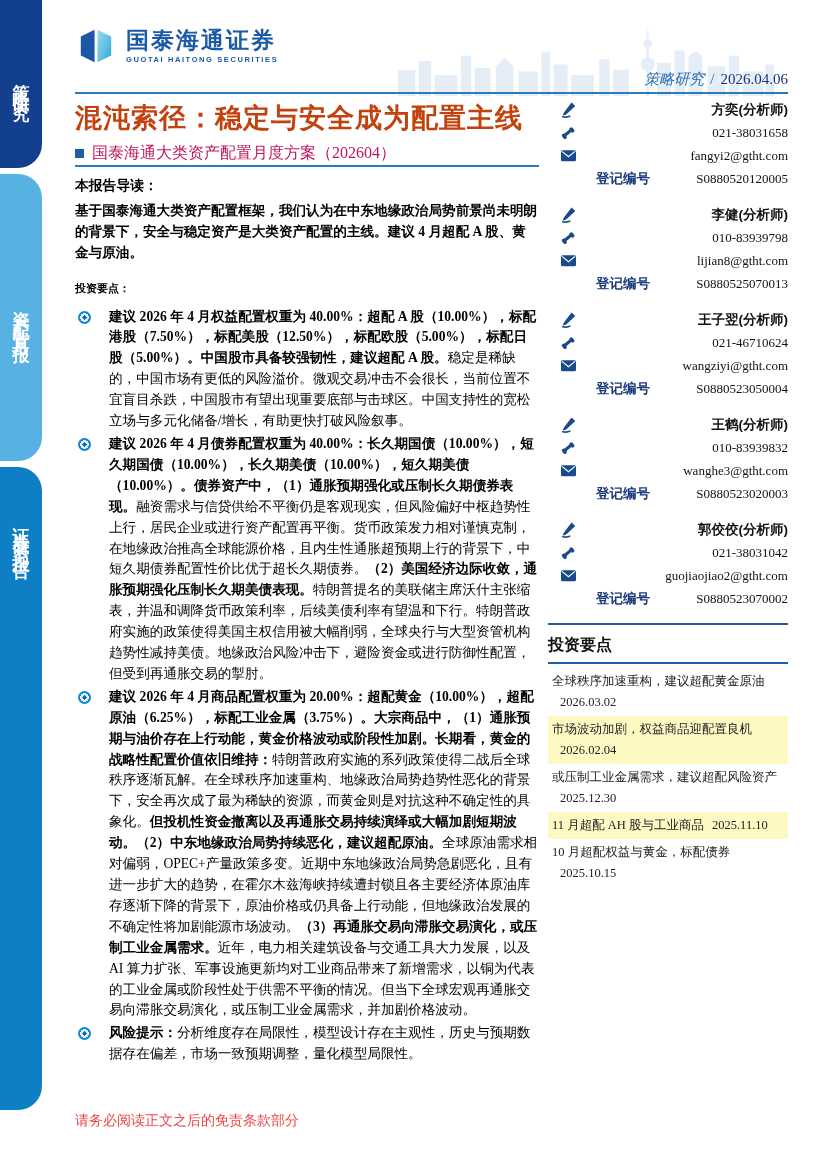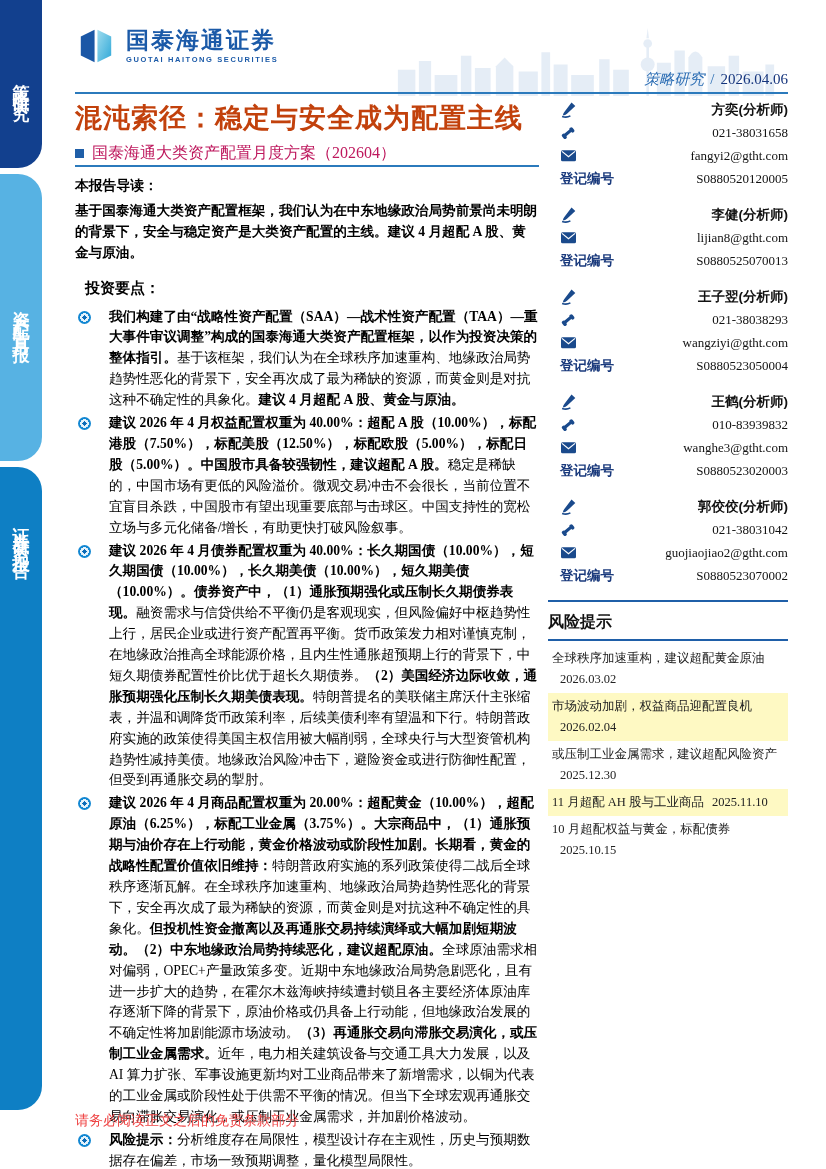--- a/index.html
+++ b/index.html
@@ -30,36 +30,36 @@
   .hr-sub{left:75px;top:165px;width:464px;}
   .title{position:absolute;left:75px;top:100px;width:600px;margin:0;font-size:27px;font-weight:bold;
          color:#c2410c;letter-spacing:1px;}
   .subtitle{position:absolute;left:75px;top:143px;font-size:16px;color:#be185d;display:flex;align-items:center;}
   .sq{width:9px;height:9px;background:#1f5fa8;display:inline-block;margin-right:8px;}
 
   
   .main{position:absolute;left:75px;top:176px;width:464px;font-size:13.6px;line-height:20.9px;color:#000;}
   .lead-label{font-weight:bold;margin:0 0 4px 0;font-size:13.8px;}
   .lead-text{font-weight:bold;margin:0 0 14px 0;}
-  .kp-label{font-weight:bold;margin:0 0 8px 10px;font-size:15px;}
+  .kp-label{font-weight:bold;margin:0 0 8px 0;font-size:11px;}
   ul.kps{list-style:none;margin:0;padding:0;}
   li.kp{position:relative;padding-left:34px;margin:0 0 2px 0;}
   .dot{position:absolute;left:3px;top:4px;width:13px;height:13px;border-radius:50%;
        background:radial-gradient(circle at 50% 50%, #0c6cb8 0 22%, #e4f2fb 23% 46%, #1287d2 47% 100%);}
   .kp-text{margin:0;}
   .kp-text b{font-weight:bold;}
 
   
   .aside{position:absolute;left:548px;top:98px;width:240px;}
   .an{margin-bottom:13px;}
   .row{display:flex;justify-content:space-between;align-items:center;height:23px;padding-left:12px;}
   .ic{width:18px;display:inline-flex;align-items:center;}
   .an-name{font-family:"Liberation Sans","DejaVu Sans",sans-serif;font-weight:bold;font-size:13.5px;color:#111;}
   .an-val{font-size:13px;color:#111;}
-  .reg-label{font-weight:bold;font-size:13.5px;color:#1a3a7c;}
+  .reg-label{font-weight:bold;font-size:13.5px;color:#1a3a7c;margin-left:36px;}
   .asep{height:2px;background:#1f5fa8;margin:6px 0 10px 0;}
   .rel-title{font-family:"Liberation Sans","DejaVu Sans",sans-serif;font-weight:bold;font-size:16px;
              color:#111;margin:0 0 6px 0;}
   .rel-sep{height:2px;background:#1f5fa8;margin:0 0 4px 0;}
   .rel-item{font-size:12.5px;line-height:21px;color:#222;padding:3px 4px;}
   .rel-item.alt{background:#fef9c3;}
   .rel-date{margin-left:8px;white-space:nowrap;}
 
   
   .footer{position:absolute;left:75px;top:1112px;font-size:14px;color:#ef4444;}
@@ -137,24 +137,20 @@
   </div>
   <div class="hr hr-sub"></div>
 
   <div class="main">
     <p class="lead-label">本报告导读：</p>
     <p class="lead-text">基于国泰海通大类资产配置框架，我们认为在中东地缘政治局势前景尚未明朗的背景下，安全与稳定资产是大类资产配置的主线。建议 4 月超配 A 股、黄金与原油。</p>
 
     <p class="kp-label">投资要点：</p>
     <ul class="kps">
 
-      <li class="kp">
-        <span class="dot"></span>
-        <p class="kp-text"><b>我们构建了由“战略性资产配置（SAA）—战术性资产配置（TAA）—重大事件审议调整”构成的国泰海通大类资产配置框架，以作为投资决策的整体指引。</b><span>基于该框架，我们认为在全球秩序加速重构、地缘政治局势趋势性恶化的背景下，安全再次成了最为稀缺的资源，而黄金则是对抗这种不确定性的具象化。</span><b>建议 4 月超配 A 股、黄金与原油。</b></p>
-      </li>
 
       <li class="kp">
         <span class="dot"></span>
         <p class="kp-text"><b>建议 2026 年 4 月权益配置权重为 40.00%：超配 A 股（10.00%），标配港股（7.50%），标配美股（12.50%），标配欧股（5.00%），标配日股（5.00%）。中国股市具备较强韧性，建议超配 A 股。</b><span>稳定是稀缺的，中国市场有更低的风险溢价。微观交易冲击不会很长，当前位置不宜盲目杀跌，中国股市有望出现重要底部与击球区。中国支持性的宽松立场与多元化储备/增长，有助更快打破风险叙事。</span></p>
       </li>
 
       <li class="kp">
         <span class="dot"></span>
         <p class="kp-text"><b>建议 2026 年 4 月债券配置权重为 40.00%：长久期国债（10.00%），短久期国债（10.00%），长久期美债（10.00%），短久期美债（10.00%）。债券资产中，（1）通胀预期强化或压制长久期债券表现。</b><span>融资需求与信贷供给不平衡仍是客观现实，但风险偏好中枢趋势性上行，居民企业或进行资产配置再平衡。货币政策发力相对谨慎克制，在地缘政治推高全球能源价格，且内生性通胀超预期上行的背景下，中短久期债券配置性价比优于超长久期债券。</span><b>（2）美国经济边际收敛，通胀预期强化压制长久期美债表现。</b><span>特朗普提名的美联储主席沃什主张缩表，并温和调降货币政策利率，后续美债利率有望温和下行。特朗普政府实施的政策使得美国主权信用被大幅削弱，全球央行与大型资管机构趋势性减持美债。地缘政治风险冲击下，避险资金或进行防御性配置，但受到再通胀交易的掣肘。</span></p>
       </li>
@@ -215,20 +211,32 @@
           <span class="ic">
             <svg width="17" height="17" viewBox="0 0 18 18">
               <path d="M12.2 1.6 L16.2 5.4 L7.4 13.6 Q5.6 15.2 3 15.4 Q3.4 12.6 5 11 Z" fill="#1a4a8c"></path>
               <path d="M2.2 16.4 Q7 18 11 15.8" stroke="#1a4a8c" stroke-width="1.6" fill="none"></path>
             </svg>
           </span>
           <span class="an-name">李健(分析师)</span>
         </div>
       <div class="row">
           <span class="ic">
+            <svg width="16" height="16" viewBox="0 0 18 18">
+              <g transform="rotate(-40 9 9)" fill="#1a4a8c">
+                <rect x="2" y="7" width="14" height="3.6" rx="1.8"></rect>
+                <rect x="1.4" y="6" width="4" height="6.4" rx="1.8"></rect>
+                <rect x="12.6" y="6" width="4" height="6.4" rx="1.8"></rect>
+              </g>
+            </svg>
+          </span>
+          <span class="an-val">010-83939798</span>
+        </div>
+      <div class="row">
+          <span class="ic">
             <svg width="17" height="15" viewBox="0 0 18 16">
               <rect x="1" y="2.4" width="16" height="11.6" rx="1.6" fill="#1a4a8c"></rect>
               <path d="M2 3.6 L9 9.2 L16 3.6" stroke="#fff" stroke-width="1.3" fill="none"></path>
             </svg>
           </span>
           <span class="an-val">lijian8@gtht.com</span>
         </div>
       <div class="row">
           <span class="reg-label">登记编号</span>
           <span class="an-val">S0880525070013</span>
@@ -248,21 +256,21 @@
       <div class="row">
           <span class="ic">
             <svg width="16" height="16" viewBox="0 0 18 18">
               <g transform="rotate(-40 9 9)" fill="#1a4a8c">
                 <rect x="2" y="7" width="14" height="3.6" rx="1.8"></rect>
                 <rect x="1.4" y="6" width="4" height="6.4" rx="1.8"></rect>
                 <rect x="12.6" y="6" width="4" height="6.4" rx="1.8"></rect>
               </g>
             </svg>
           </span>
-          <span class="an-val">021-38038293</span>
+          <span class="an-val">021-46710624</span>
         </div>
       <div class="row">
           <span class="ic">
             <svg width="17" height="15" viewBox="0 0 18 16">
               <rect x="1" y="2.4" width="16" height="11.6" rx="1.6" fill="#1a4a8c"></rect>
               <path d="M2 3.6 L9 9.2 L16 3.6" stroke="#fff" stroke-width="1.3" fill="none"></path>
             </svg>
           </span>
           <span class="an-val">wangziyi@gtht.com</span>
         </div>
@@ -341,21 +349,21 @@
           <span class="an-val">guojiaojiao2@gtht.com</span>
         </div>
       <div class="row">
           <span class="reg-label">登记编号</span>
           <span class="an-val">S0880523070002</span>
         </div>
     </div>
 
     <div class="asep"></div>
 
-    <p class="rel-title">风险提示</p>
+    <p class="rel-title">投资要点</p>
     <div class="rel-sep"></div>
 
     <div class="rel-item"><span class="rel-text">全球秩序加速重构，建议超配黄金原油</span><span class="rel-date">2026.03.02</span></div>
     <div class="rel-item alt"><span class="rel-text">市场波动加剧，权益商品迎配置良机</span><span class="rel-date">2026.02.04</span></div>
     <div class="rel-item"><span class="rel-text">或压制工业金属需求，建议超配风险资产</span><span class="rel-date">2025.12.30</span></div>
     <div class="rel-item alt"><span class="rel-text">11 月超配 AH 股与工业商品</span><span class="rel-date">2025.11.10</span></div>
     <div class="rel-item"><span class="rel-text">10 月超配权益与黄金，标配债券</span><span class="rel-date">2025.10.15</span></div>
   </div>
 
   <div class="footer">请务必阅读正文之后的免责条款部分</div>

